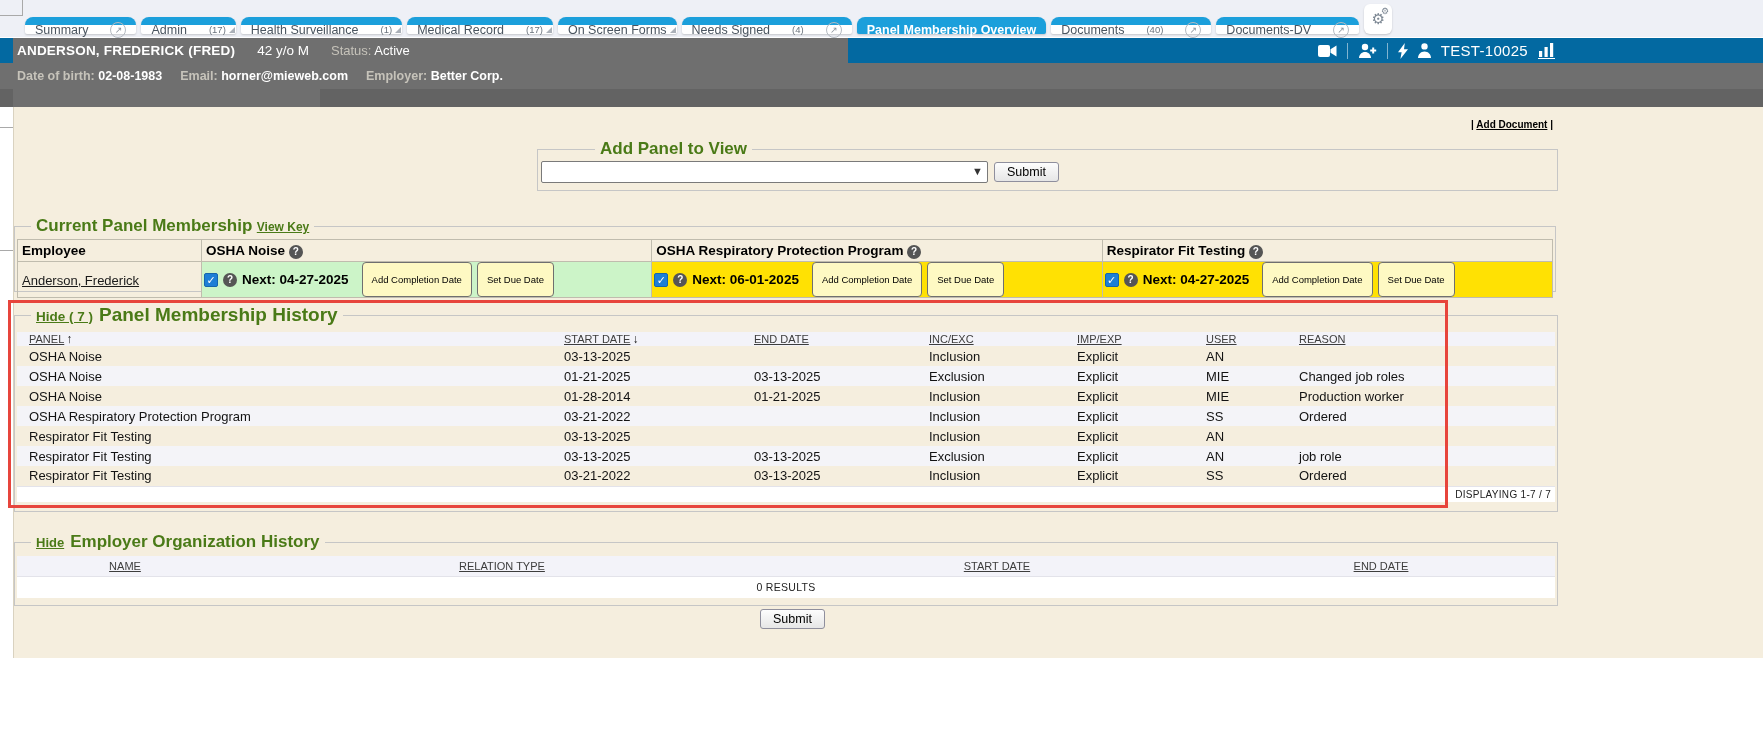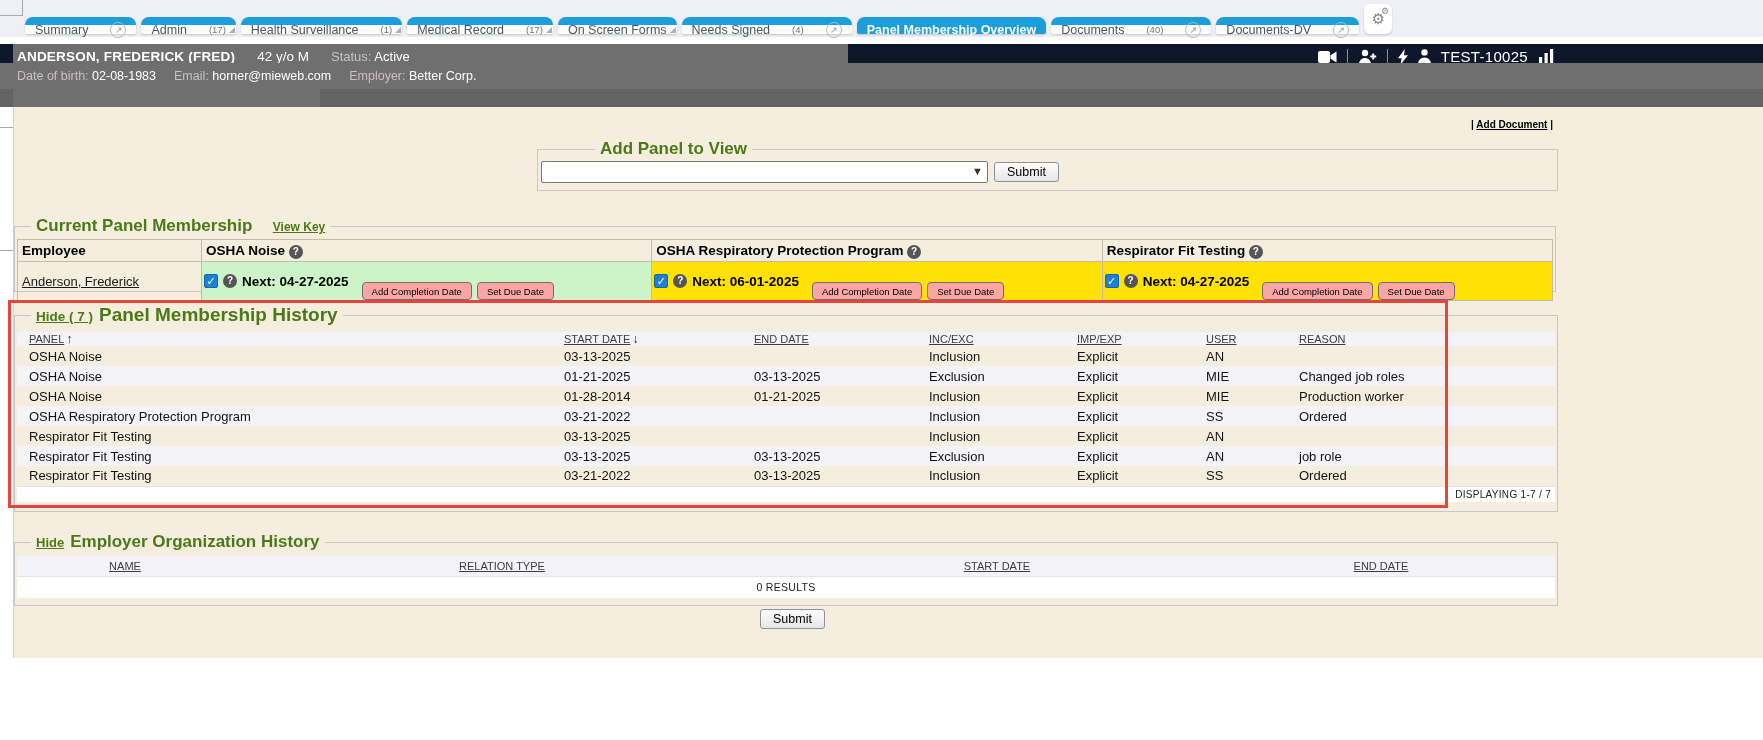--- a/index.html
+++ b/index.html
@@ -28,45 +28,45 @@
   .gearbtn {
     height:30px; width:28px; background:#fff; border-radius:6px; box-shadow:0 1px 2px rgba(0,0,0,.18);
     display:flex; align-items:center; justify-content:center; color:#7d8894; font-size:15px;
     position:relative; cursor:pointer;
   }
   .gearbtn .mini { position:absolute; top:2px; right:3px; font-size:9px; }
   
   .lmark { position:absolute; background:#a9a9a9; }
   
   .band { position:absolute; left:0; width:1763px; }
-  .b1 { top:44px; height:25px; background:#0f172a; }
+  .b1 { top:38px; height:25px; background:#0369a1; }
   .b2 { top:63px; height:26px; background:#6f6f6f; }
   .b3 { top:89px; height:18px; background:#636363; }
   .seg { position:absolute; top:0; height:100%; background:#6f6f6f; }
   .hdrow { position:absolute; display:flex; align-items:center; color:#fff; }
   .pname { font-size:13.5px; font-weight:600; letter-spacing:.2px; }
   .hlabel { color:#c6c3ba; }
   .hval { color:#fff; }
-  .hdrow2 { font-size:12.5px; }
+  .hdrow2 { font-size:12.5px;font-weight:bold; }
   .icl { display:flex; align-items:center; gap:10px; }
   .icl svg { fill:#fff; display:block; }
   .vdiv { width:1px; height:16px; background:rgba(255,255,255,.5); }
   .pid { font-size:15px; color:#fff; letter-spacing:.3px; }
   .chartlink { border-bottom:1px solid #fff; padding-bottom:1px; cursor:pointer; }
   
   .content { position:absolute; left:13px; top:107px; width:1750px; height:551px;
     background:#f5eede; border-left:1px solid #d9d2c0; }
   .adddoc { position:absolute; top:119px; right:210px; font-size:10px; font-weight:bold; }
   .adddoc a { color:#000; text-decoration:underline; cursor:pointer; }
   fieldset { position:absolute; border:1px solid #c6c6c6; margin:0; padding:2px; }
   legend { padding:0 5px; font-weight:bold; color:#4a7a17; }
   .g17 { font-size:17px; }
   .g19 { font-size:19px; }
   .glink { color:#4a7a17; text-decoration:underline; cursor:pointer; }
-  .vk { font-size:12px; margin-left:16px; }
+  .vk { font-size:12px; margin-left:0; }
   .hidelink { font-size:13.5px; margin-right:6px; }
   
   #addPanelFs { left:537px; top:139px; width:1021px; height:52px; }
   #addPanelFs legend { margin-left:55px; }
   .aprow { display:flex; align-items:center; gap:6px; padding-left:1px; }
   .selwrap { position:relative; width:447px; height:22px; }
   .selwrap select {
     width:100%; height:100%; font-size:12.5px; border:1px solid #7a7a7a; background:#fff;
     border-radius:2px; appearance:none; -webkit-appearance:none; padding:0 20px 0 4px;
   }
@@ -89,22 +89,22 @@
   .pcell { padding:0 2px !important; }
   .pcell .inner { display:flex; align-items:center; gap:5px; height:100%; }
   .pcell.green { background:#ccf4c8; }
   .pcell.yellow { background:#ffe103; }
   .cb { width:14px; height:14px; background:#1d7fd6; border:1px solid #1565ad; border-radius:2px;
     color:#fff; font-size:11px; line-height:12px; text-align:center; cursor:pointer; flex:0 0 auto; }
   .qicon { width:14px; height:14px; border-radius:50%; background:#555; color:#fff; font-size:10px;
     font-weight:bold; line-height:14px; text-align:center; cursor:pointer; flex:0 0 auto; display:inline-block; }
   .nexttxt { font-size:13.5px; font-weight:bold; white-space:nowrap; }
   .mini-btn {
-    font-size:9.5px; height:18px; padding:0 9px; background:#fca5a5; border:1px solid #6f6f6f;
-    border-radius:4px; cursor:pointer; white-space:nowrap; font-family:"Liberation Sans", sans-serif;margin-top:20px;
+    font-size:9.5px; height:35px; padding:0 9px; background:#fef9c3; border:1px solid #6f6f6f;
+    border-radius:4px; cursor:pointer; white-space:nowrap; font-family:"Liberation Sans", sans-serif;
   }
   .hgap { width:3px; flex:0 0 auto; }
   
   #histFs { left:14px; top:304px; width:1542px; height:208px; }
   #histFs legend { margin-left:14px; }
   .htab { width:1538px; margin-top:4px; }
   .htab th { background:#f3f3f9; font-size:11px; font-weight:normal; color:#3d3d3d; text-align:left;
     height:14px; padding:0 4px; }
   .htab th .collink { text-decoration:underline; cursor:pointer; }
   .sorticon { font-weight:bold; color:#111; font-size:12px; margin-left:2px; text-decoration:none; display:inline-block; }

